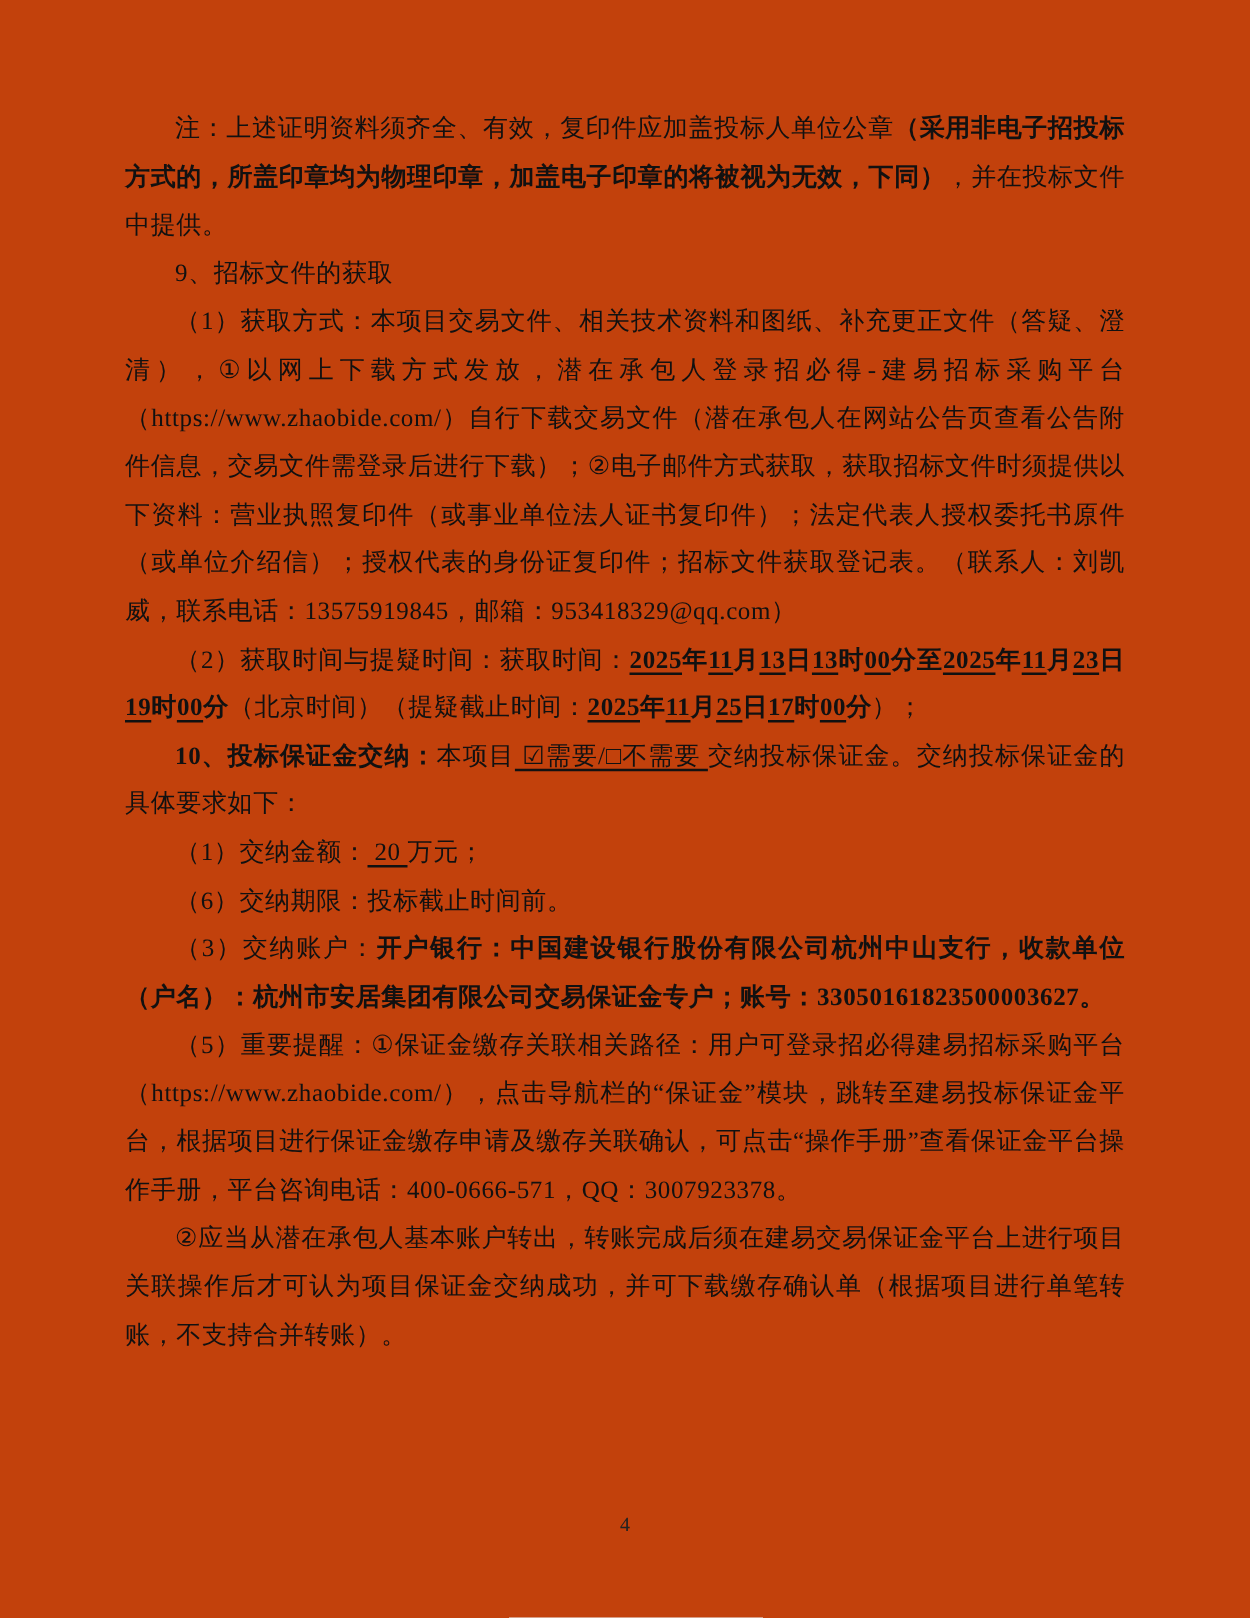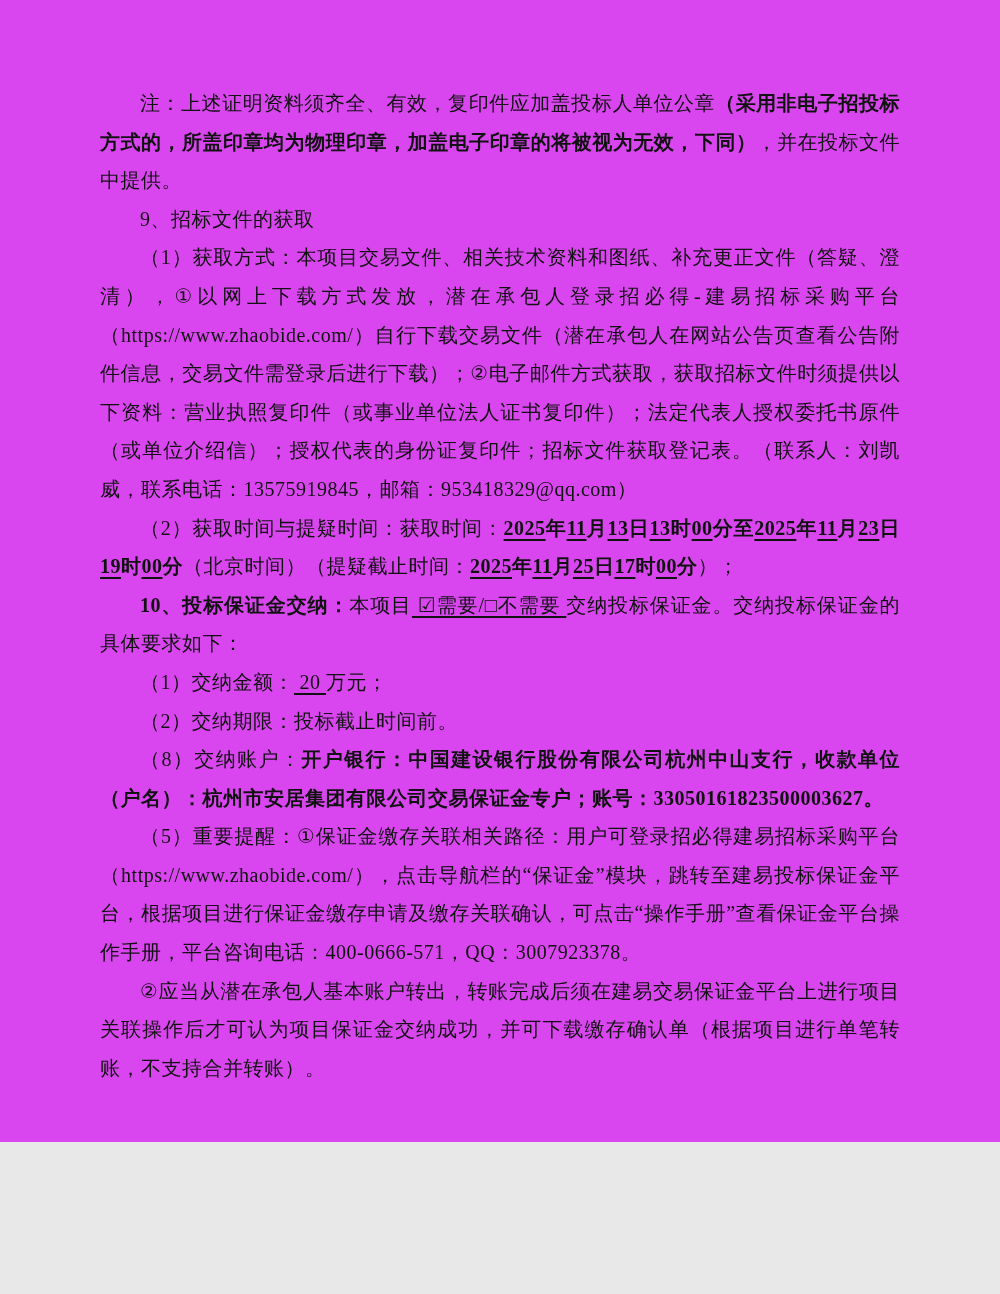--- a/index.html
+++ b/index.html
@@ -3,23 +3,23 @@
 <meta charset="utf-8">
 <style>
   html, body {
     margin: 0;
     padding: 0;
     background: #e8e8e8;
   }
   .page {
     position: relative;
     width: 1000px;
-    height: 1142px;
+    height: 1294px;
     margin: 0 auto;
-    background: #d946ef;
+    background: #c2410c;
     color: #111111;
     font-family: "Liberation Serif", "DejaVu Serif", "DejaVu Sans", serif;
     overflow: hidden;
   }
   .content {
     position: absolute;
     left: 100px;
     right: 100px;
     top: 84px;
   }
@@ -50,19 +50,19 @@
 
 <div class="page">
   <div class="content">
 
   <p class="para body"><span>注：上述证明资料须齐全、有效，复印件应加盖投标人单位公章</span><span class="b">（采用非电子招投标方式的，所盖印章均为物理印章，加盖电子印章的将被视为无效，下同）</span><span>，并在投标文件中提供。</span></p>
       <p class="para heading"><span class="b">9、招标文件的获取</span></p>
       <p class="para body"><span>（1）获取方式：本项目交易文件、相关技术资料和图纸、补充更正文件（答疑、澄清），①以网上下载方式发放，潜在承包人登录招必得-建易招标采购平台（https://www.zhaobide.com/）自行下载交易文件（潜在承包人在网站公告页查看公告附件信息，交易文件需登录后进行下载）；②电子邮件方式获取，获取招标文件时须提供以下资料：营业执照复印件（或事业单位法人证书复印件）；法定代表人授权委托书原件（或单位介绍信）；授权代表的身份证复印件；招标文件获取登记表。（联系人：刘凯威，联系电话：13575919845，邮箱：953418329@qq.com）</span></p>
       <p class="para body"><span>（2）获取时间与提疑时间：获取时间：</span><span class="b u">2025</span><span class="b">年</span><span class="b u">11</span><span class="b">月</span><span class="b u">13</span><span class="b">日</span><span class="b u">13</span><span class="b">时</span><span class="b u">00</span><span class="b">分至</span><span class="b u">2025</span><span class="b">年</span><span class="b u">11</span><span class="b">月</span><span class="b u">23</span><span class="b">日</span><span class="b u">19</span><span class="b">时</span><span class="b u">00</span><span class="b">分</span><span>（北京时间）（提疑截止时间：</span><span class="b u">2025</span><span class="b">年</span><span class="b u">11</span><span class="b">月</span><span class="b u">25</span><span class="b">日</span><span class="b u">17</span><span class="b">时</span><span class="b u">00</span><span class="b">分</span><span>）；</span></p>
       <p class="para body"><span class="b">10、投标保证金交纳：</span><span>本项目</span><span class="u"> ☑需要/□不需要 </span><span>交纳投标保证金。交纳投标保证金的具体要求如下：</span></p>
       <p class="para body"><span>（1）交纳金额：</span><span class="u"> 20 </span><span>万元；</span></p>
-      <p class="para body"><span>（2）交纳期限：投标截止时间前。</span></p>
-      <p class="para body"><span>（8）交纳账户：</span><span class="b">开户银行：中国建设银行股份有限公司杭州中山支行，收款单位（户名）：杭州市安居集团有限公司交易保证金专户；账号：33050161823500003627。</span></p>
+      <p class="para body"><span>（6）交纳期限：投标截止时间前。</span></p>
+      <p class="para body"><span>（3）交纳账户：</span><span class="b">开户银行：中国建设银行股份有限公司杭州中山支行，收款单位（户名）：杭州市安居集团有限公司交易保证金专户；账号：33050161823500003627。</span></p>
       <p class="para body"><span>（5）重要提醒：①保证金缴存关联相关路径：用户可登录招必得建易招标采购平台（https://www.zhaobide.com/），点击导航栏的“保证金”模块，跳转至建易投标保证金平台，根据项目进行保证金缴存申请及缴存关联确认，可点击“操作手册”查看保证金平台操作手册，平台咨询电话：400-0666-571，QQ：3007923378。</span></p>
       <p class="para body"><span>②应当从潜在承包人基本账户转出，转账完成后须在建易交易保证金平台上进行项目关联操作后才可认为项目保证金交纳成功，并可下载缴存确认单（根据项目进行单笔转账，不支持合并转账）。</span></p>
     </div>
   <div class="page-number">4</div>
 </div>
 
 </body></html>

